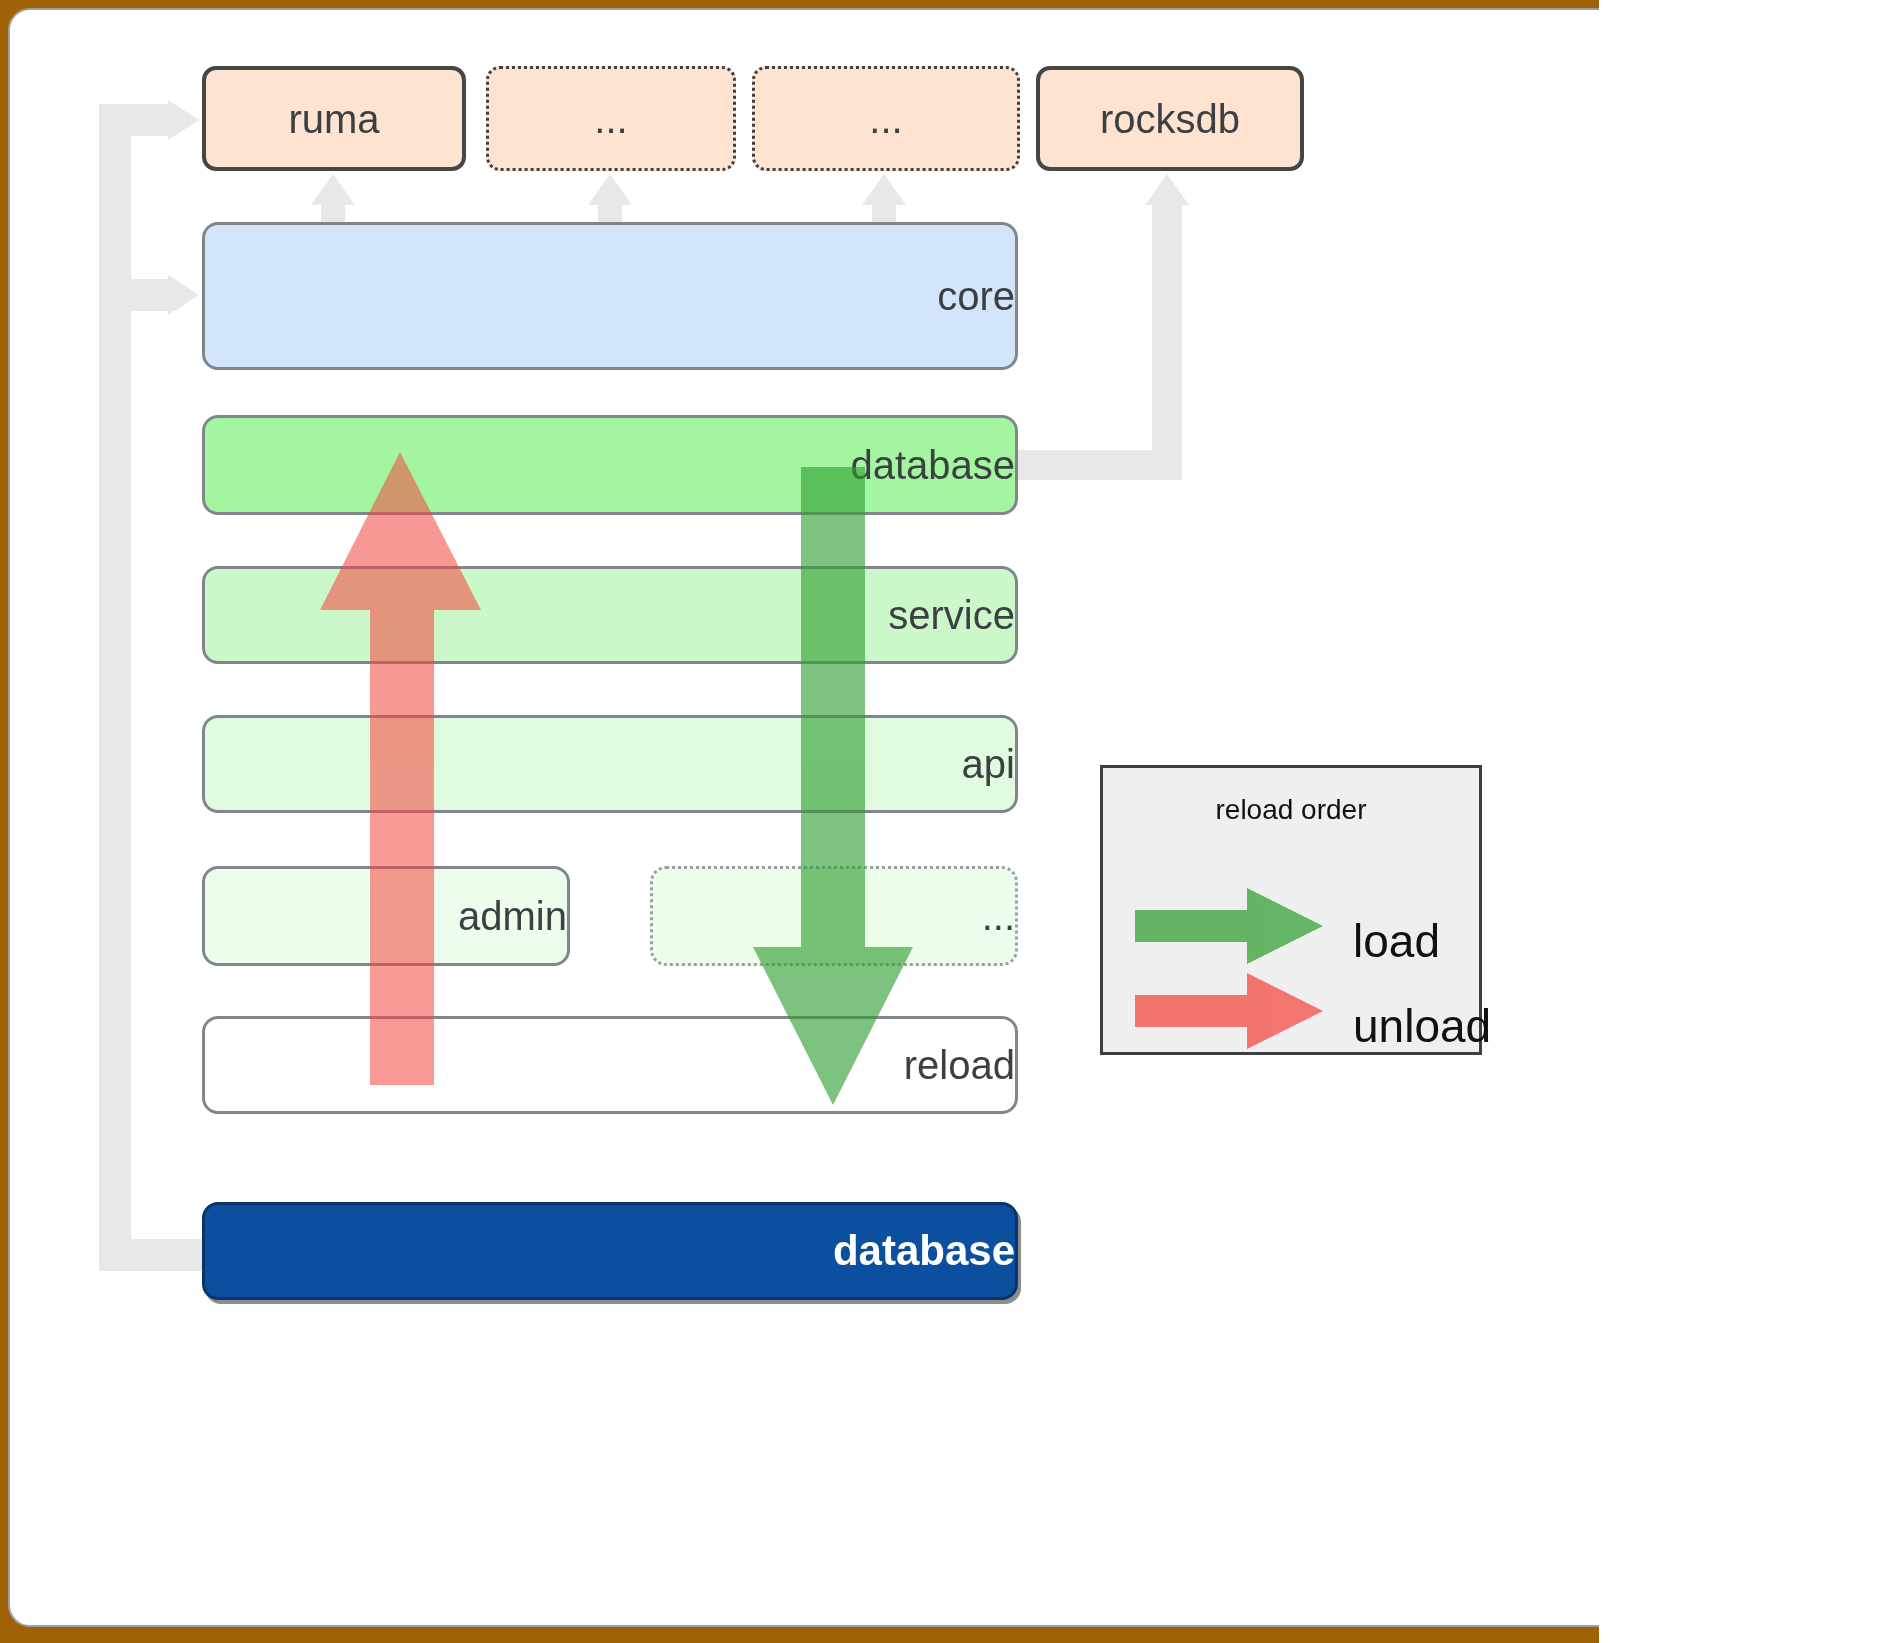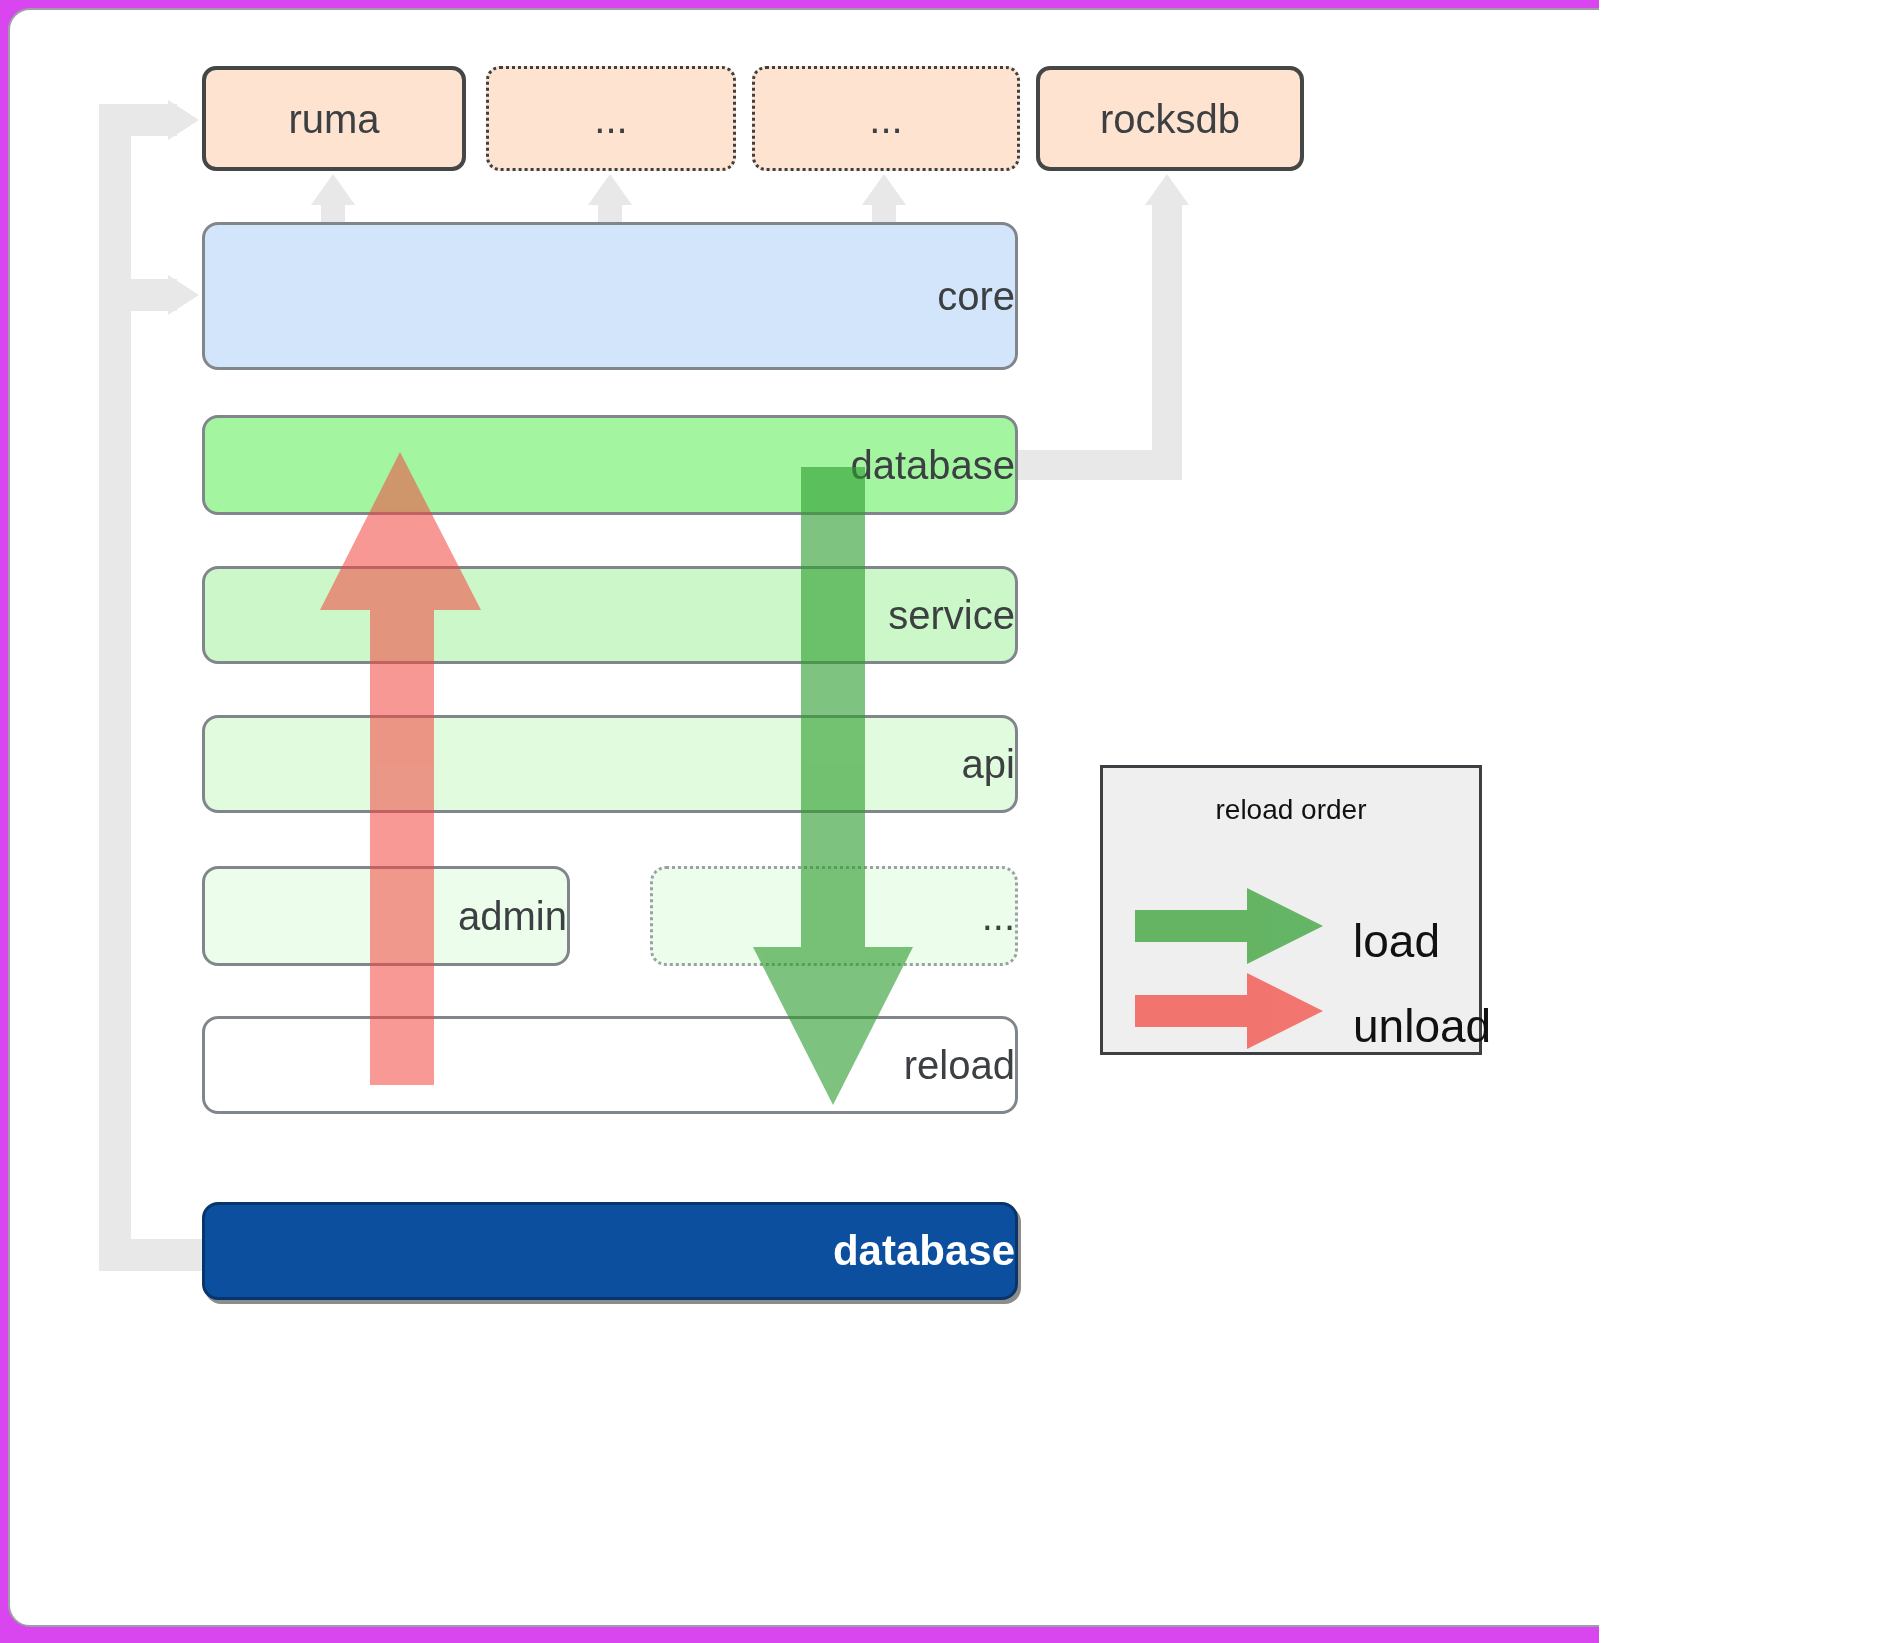--- a/index.html
+++ b/index.html
@@ -1,17 +1,17 @@
 <!DOCTYPE html>
 <html><head>
 <meta charset="utf-8">
 <style>
   html,body{margin:0;padding:0;background:#ffffff;}
   body{font-family:"Liberation Sans", sans-serif;}
-  #canvas{position:relative;width:1599px;height:1643px;background:#d946ef;overflow:hidden;}
+  #canvas{position:relative;width:1599px;height:1643px;background:#a16207;overflow:hidden;}
 
   .frame{
     position:absolute;left:8px;top:8px;width:1859px;height:1619px;
     border:2px solid #9aa0a6;border-radius:22px;background:#ffffff;box-sizing:border-box;
   }
 
   .node{
     position:absolute;box-sizing:border-box;display:flex;align-items:center;justify-content:center;
     color:#3c4043;text-align:center;line-height:1.1;
   }

